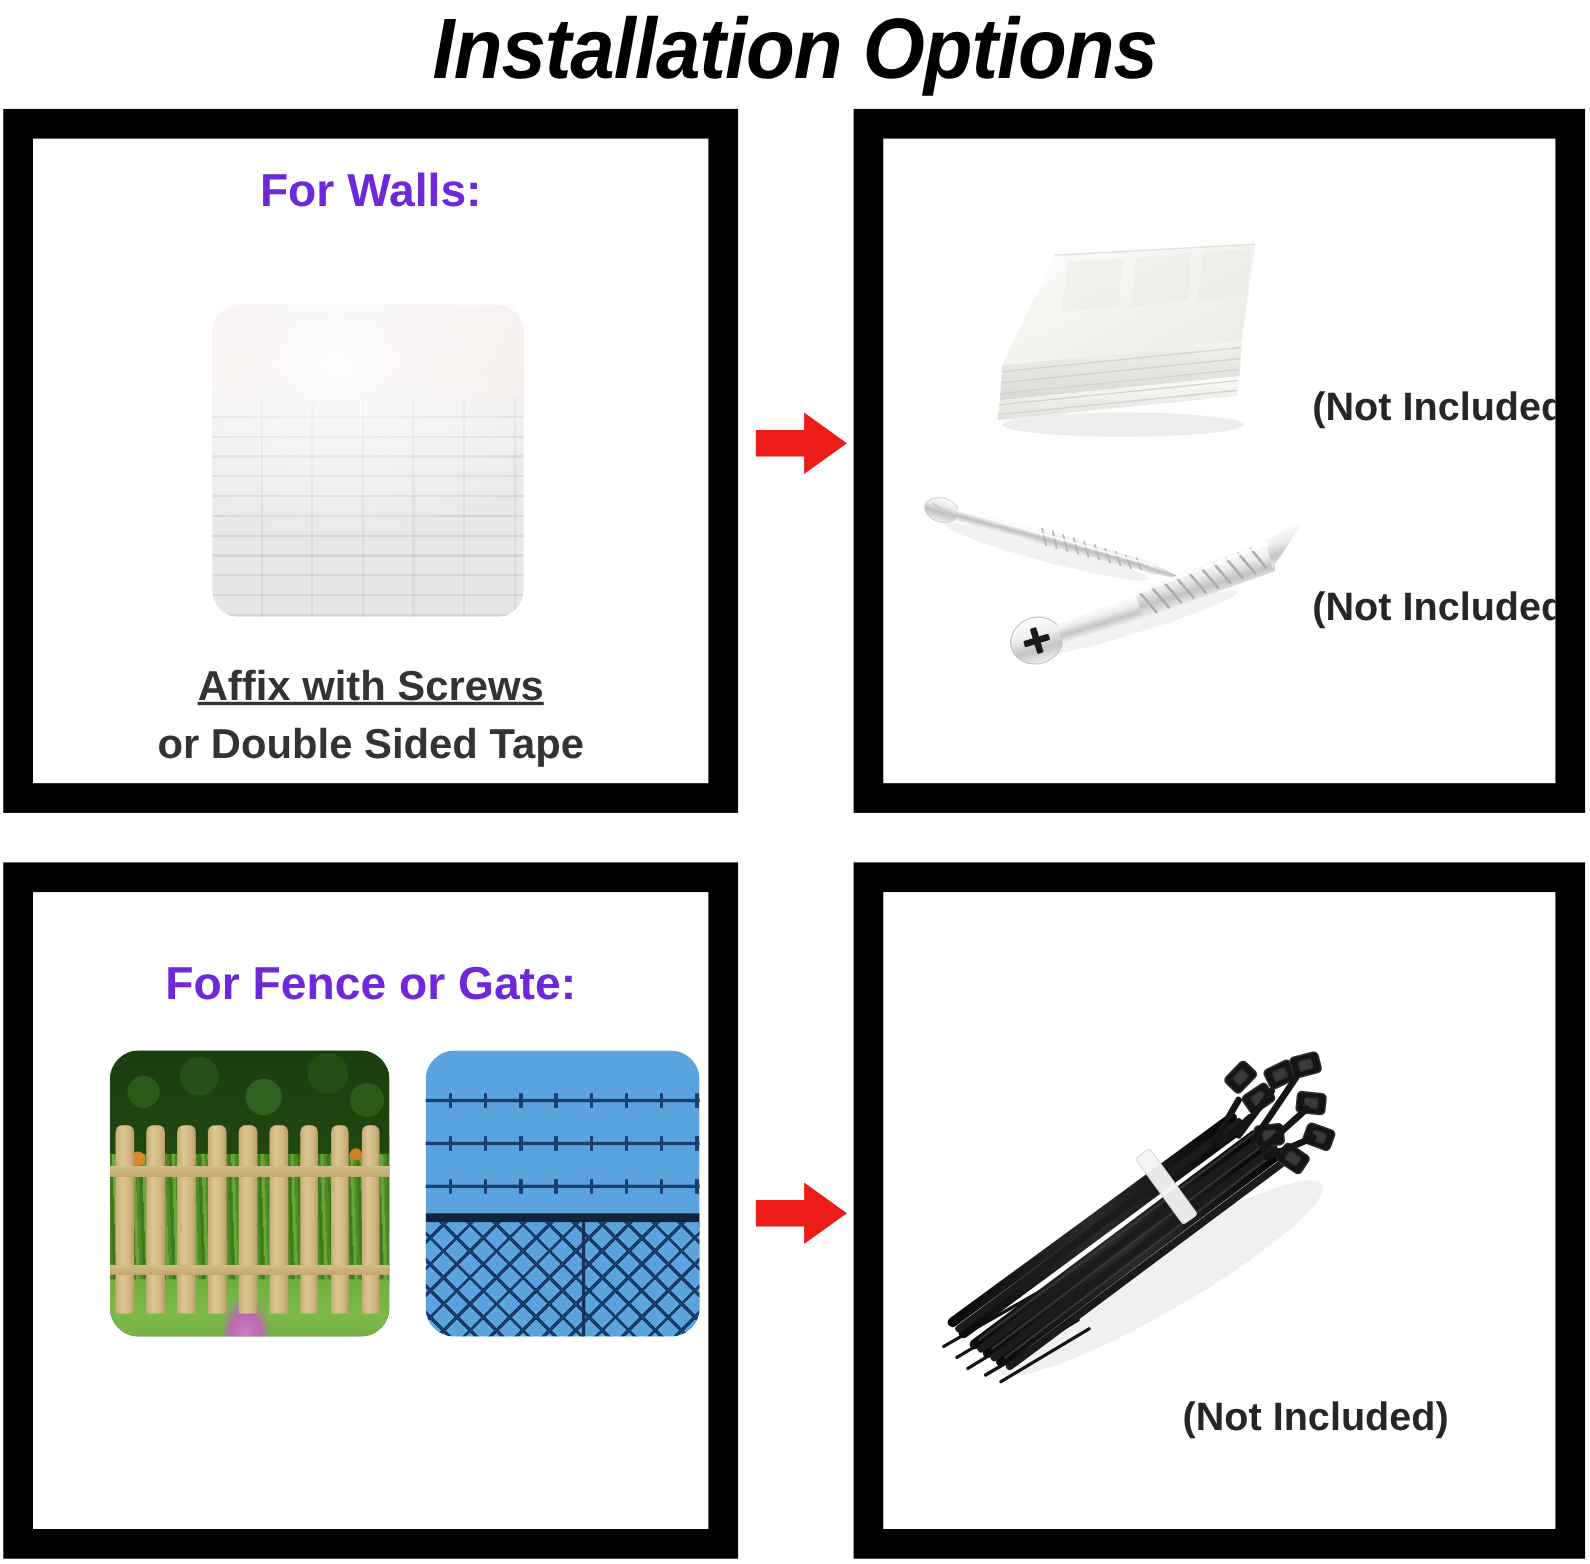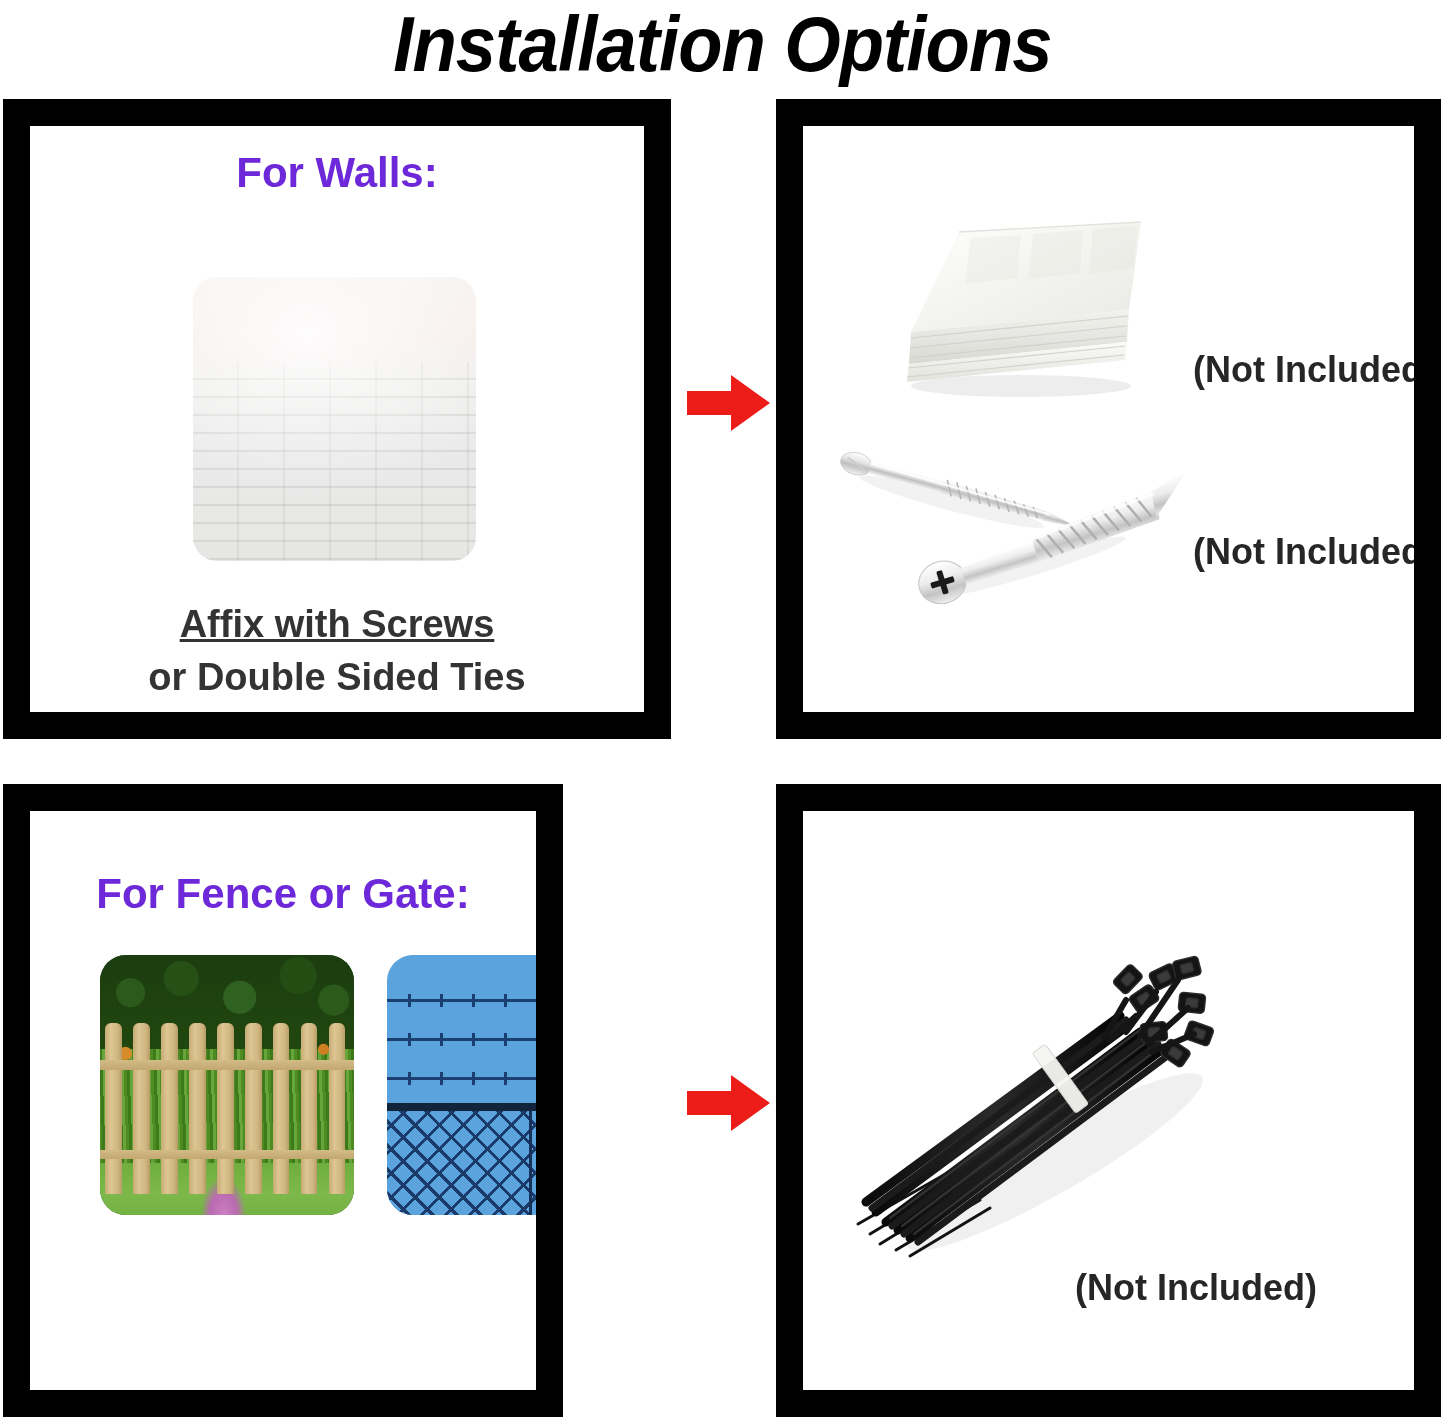--- a/index.html
+++ b/index.html
@@ -14,21 +14,21 @@
     font-weight:bold;font-style:italic;font-size:78px;line-height:92px;
     letter-spacing:-1px;transform:scaleX(0.93);transform-origin:center center;
     white-space:nowrap;
   }
 
   
   .panel{position:absolute;background:#000;box-sizing:border-box;padding:27px;}
   .panel-inner{position:relative;width:100%;height:100%;background:#fff;overflow:hidden;}
   #panel-walls      {left:3px;  top:99px;  width:668px; height:640px;}
   #panel-wall-hw    {left:776px;top:99px;  width:665px; height:640px;}
-  #panel-fence      {left:3px;  top:784px; width:560px; height:633px;}
+  #panel-fence      {left:3px;  top:784px; width:668px; height:633px;}
   #panel-fence-hw   {left:776px;top:784px; width:665px; height:633px;}
 
   
   .panel-heading{
     position:absolute;left:0;width:100%;text-align:center;
     color:#6d28d9;font-weight:bold;font-size:42px;line-height:50px;white-space:nowrap;
   }
   .caption{
     position:absolute;left:0;width:100%;text-align:center;
     color:#333333;font-weight:bold;font-size:38px;line-height:52px;white-space:nowrap;
@@ -143,21 +143,21 @@
 
       <div class="panel-heading" style="top:22px;">For Walls:</div>
 
       <div class="wall-photo">
         <div class="courses"></div>
         <div class="verts"></div>
         <div class="sheen"></div>
       </div>
 
       <div class="caption" style="top:472px;text-decoration:underline;">Affix with Screws</div>
-      <div class="caption" style="top:525px;">or Double Sided Ties</div>
+      <div class="caption" style="top:525px;">or Double Sided Tape</div>
     </div>
   </div>
 
   <div class="panel" id="panel-wall-hw">
     <div class="panel-inner">
 
       <div class="tape-stack" style="left:68px;top:88px;">
         <svg width="280" height="190" viewBox="0 0 280 190">
           <defs>
             <linearGradient id="tapeTop" x1="0" y1="0" x2="1" y2="1">

